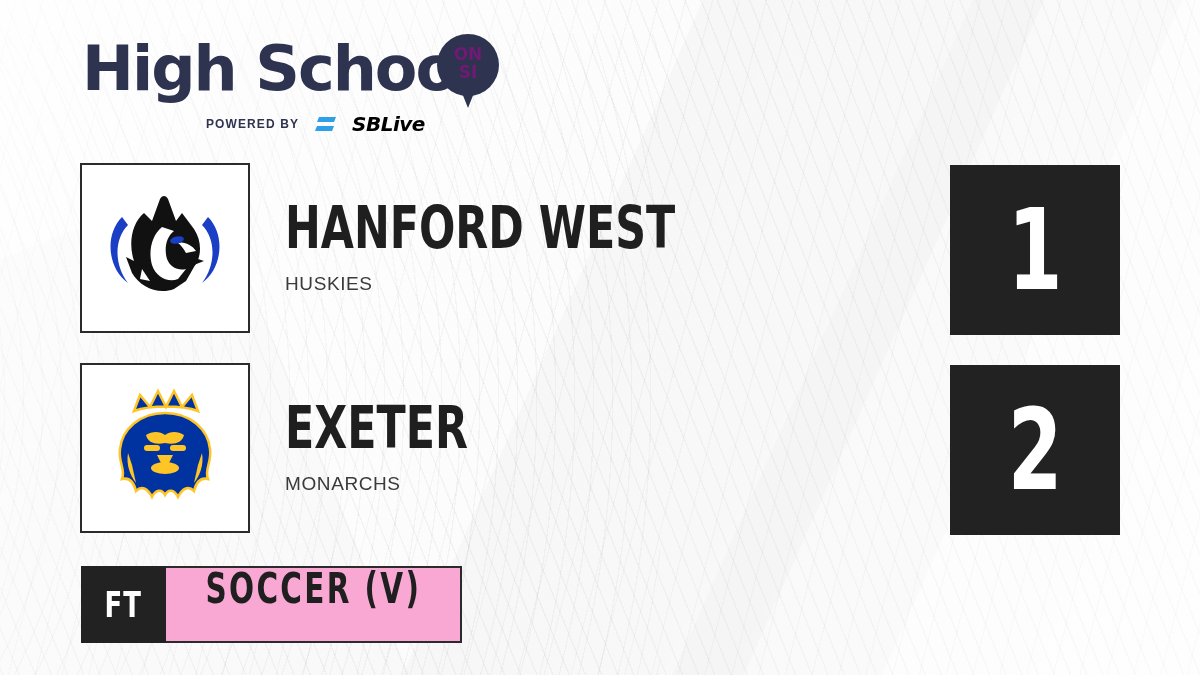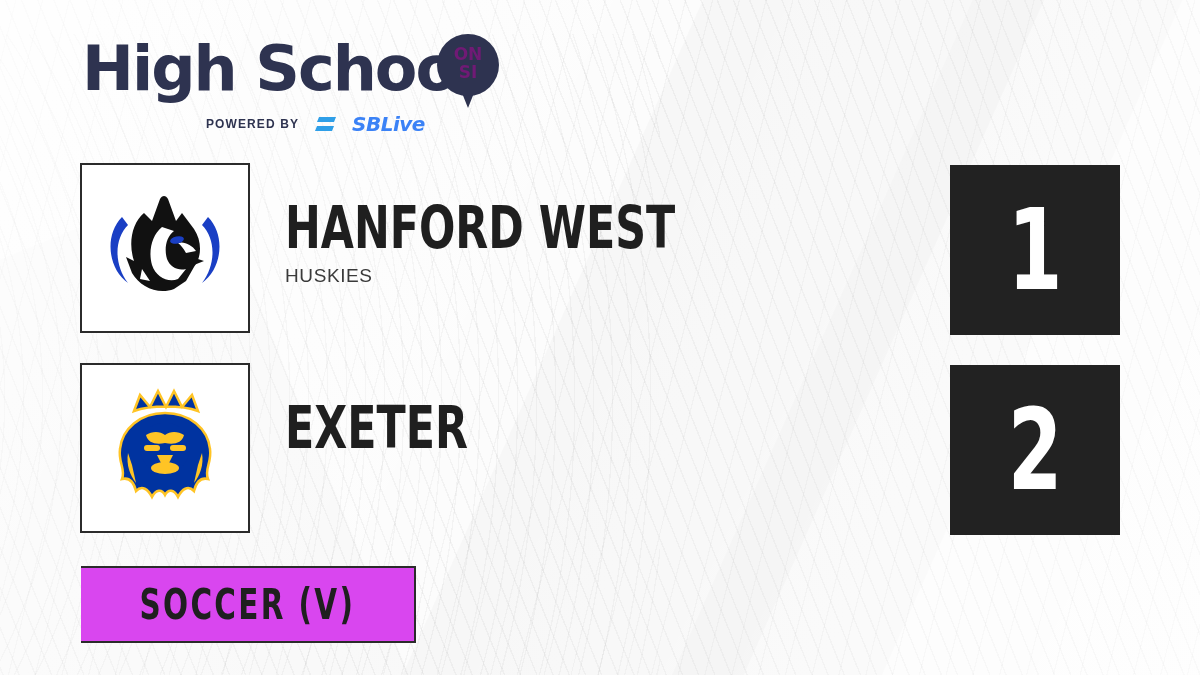--- a/index.html
+++ b/index.html
@@ -91,21 +91,21 @@
     display:inline-block; width:19px; height:17px; position:relative;
   }
   .sb-s::before, .sb-s::after {
     content:""; position:absolute; background:#2f9fe8; height:5px; width:17px;
     transform:skewX(-22deg);
   }
   .sb-s::before { top:1px; left:2px; }
   .sb-s::after  { top:10px; left:0px; }
   .sb-word {
     font-size:20px; font-weight:bold; font-style:italic;
-    color:#3b82f6; letter-spacing:-0.5px;
+    color:#000000; letter-spacing:-0.5px;
     font-family:"DejaVu Sans", sans-serif;
     text-align:center;
   }
 
   
   .team-row { position:absolute; left:80px; }
   .team-row.r1 { top:163px; }
   .team-row.r2 { top:363px; }
 
   .logo-tile {
@@ -116,21 +116,21 @@
 
   .team-text { position:absolute; left:205px; top:36px; width:700px; }
   .team-name {
     font-family:"DejaVu Sans Condensed","Liberation Sans Narrow","Liberation Sans", sans-serif;
     font-size:58px; font-weight:bold; color:#1f1f1f;
     line-height:58px; letter-spacing:0px;
     transform:scaleX(0.82); transform-origin:left center;
     white-space:nowrap;
   }
   .team-mascot {
-    margin-top:8px;
+    margin-top:16px;
     font-size:19px; color:#3a3a3a; letter-spacing:0.6px;
     font-family:"Liberation Sans", sans-serif;
   }
 
   
   .score-box {
     position:absolute; left:950px; width:170px; height:170px;
     background:#222222;
     display:flex; align-items:center; justify-content:center;
   }
@@ -148,23 +148,23 @@
     width:85px; height:77px; background:#222222;
     display:flex; align-items:center; justify-content:center;
   }
   .status-ft-text {
     color:#ffffff; font-weight:bold; font-size:36px; line-height:36px;
     font-family:"DejaVu Sans Condensed","Liberation Sans Narrow","Liberation Sans", sans-serif;
     transform:scaleX(0.8); transform-origin:center center;
     letter-spacing:1px;
   }
   .status-sport {
-    width:335px; height:77px; background:#d946ef;
+    width:296px; height:77px; background:#f9a8d4;
     border:2px solid #2b2b2b; border-left:none;
-    display:flex; align-items:center; justify-content:center;
+    display:flex; align-items:flex-start; justify-content:center;
   }
   .status-sport-text {
     color:#1f1f1f; font-weight:bold; font-size:42px; line-height:42px;
     font-family:"DejaVu Sans Condensed","Liberation Sans Narrow","Liberation Sans", sans-serif;
     transform:scaleX(0.78); transform-origin:center center;
     letter-spacing:3px; white-space:nowrap;
   }
 </style>
 </head>
 <body>
@@ -238,29 +238,33 @@
         <rect x="62" y="80" width="16" height="6" rx="3" fill="#ffc425"></rect>
         <rect x="88" y="80" width="16" height="6" rx="3" fill="#ffc425"></rect>
         <path d="M75 90 L91 90 L87 98 L79 98 Z" fill="#ffc425"></path>
         <ellipse cx="83" cy="103" rx="14" ry="6" fill="#ffc425"></ellipse>
         <path d="M46 88 C44 100, 48 110, 54 118 L50 100 Z" fill="#ffc425"></path>
         <path d="M120 88 C122 100, 118 110, 112 118 L116 100 Z" fill="#ffc425"></path>
       </svg>
     </div>
     <div class="team-text">
       <div class="team-name">EXETER</div>
+      <div class="team-mascot">MONARCHS</div>
     </div>
   </div>
 
   <div class="score-box s1">
     <span class="score-num">1</span>
   </div>
   <div class="score-box s2">
     <span class="score-num">2</span>
   </div>
 
   <div class="status-bar">
+    <div class="status-ft">
+      <span class="status-ft-text">FT</span>
+    </div>
     <div class="status-sport">
       <span class="status-sport-text">SOCCER (V)</span>
     </div>
   </div>
 
 </div>
 
 </body></html>

